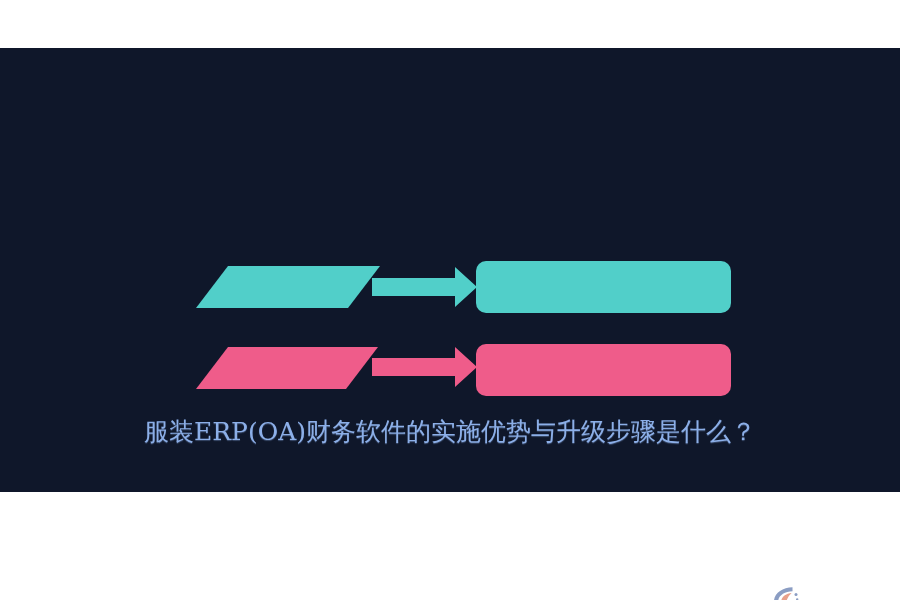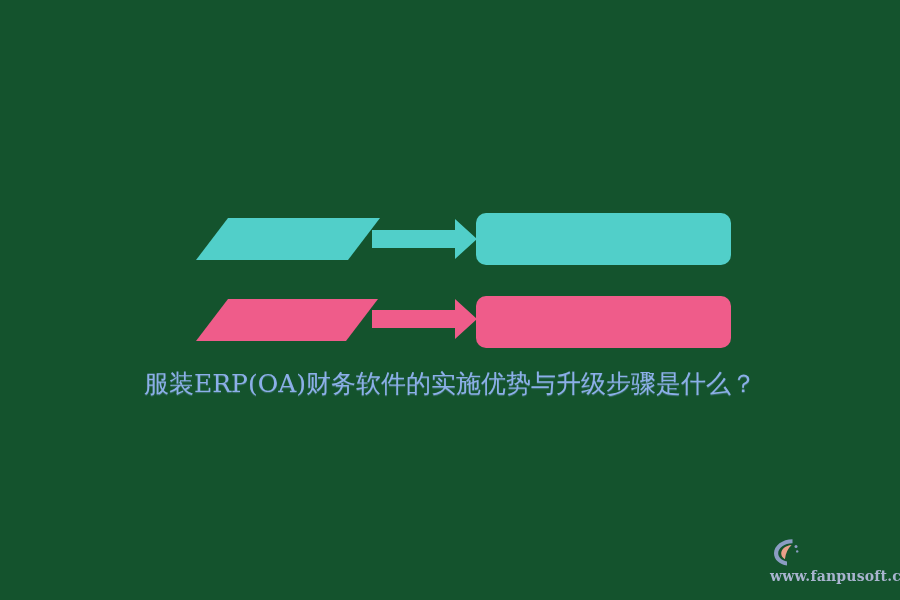--- a/index.html
+++ b/index.html
@@ -9,22 +9,23 @@
   body {
     width: 900px;
     height: 600px;
     background: #ffffff;
     font-family: "Liberation Sans", sans-serif;
     overflow: hidden;
   }
   #canvas {
     position: relative;
     width: 900px;
-    height: 600px;
-    background: #14532d;
+    height: 444px;
+    background: #0f172a;
+    margin-top: 48px;
   }
 
   
   .flow-row {
     position: absolute;
     left: 0;
     width: 900px;
   }
   #flow-row-teal { top: 205px; height: 70px; }
   #flow-row-pink { top: 288px; height: 70px; }

